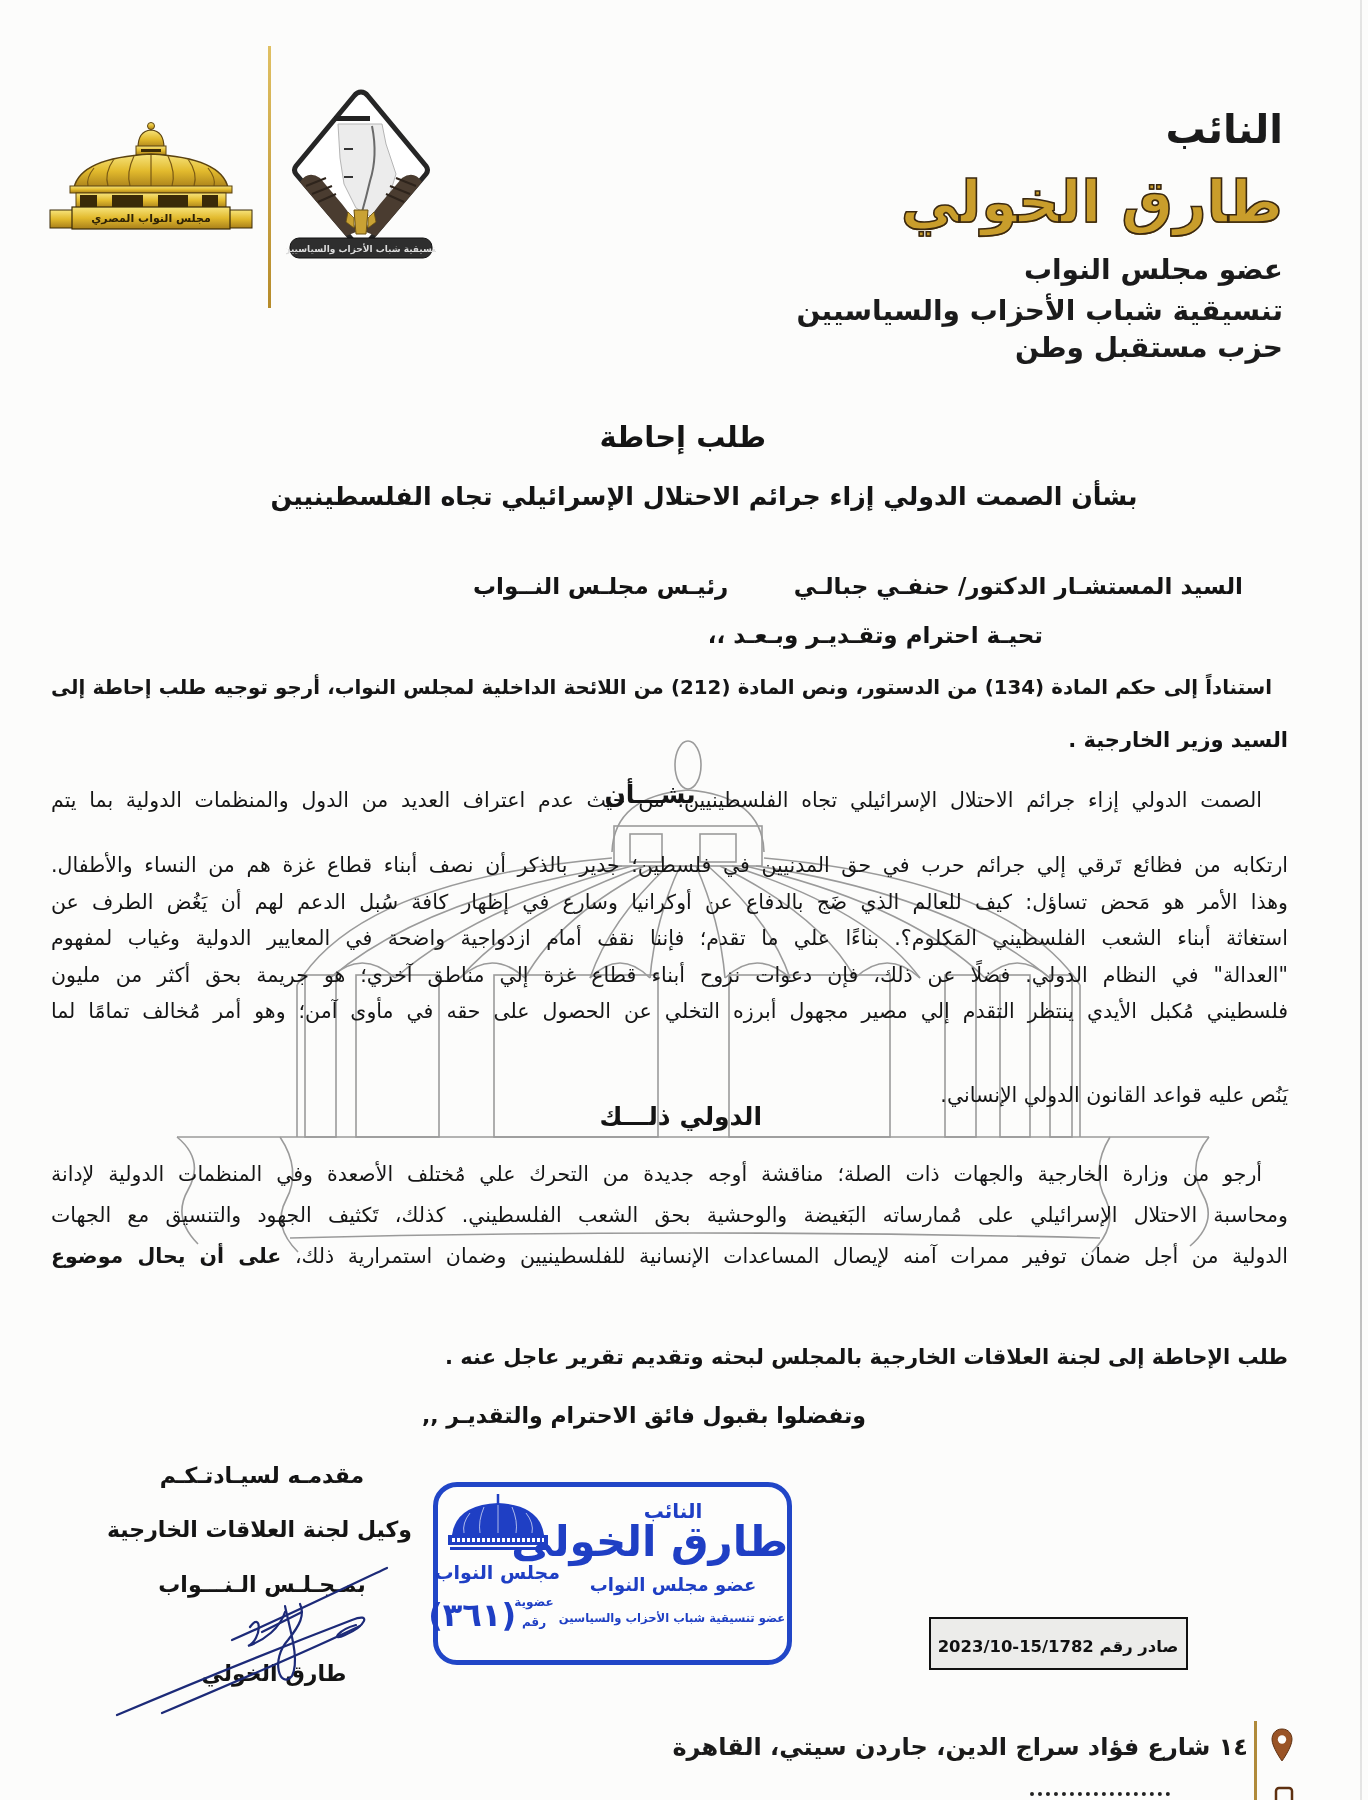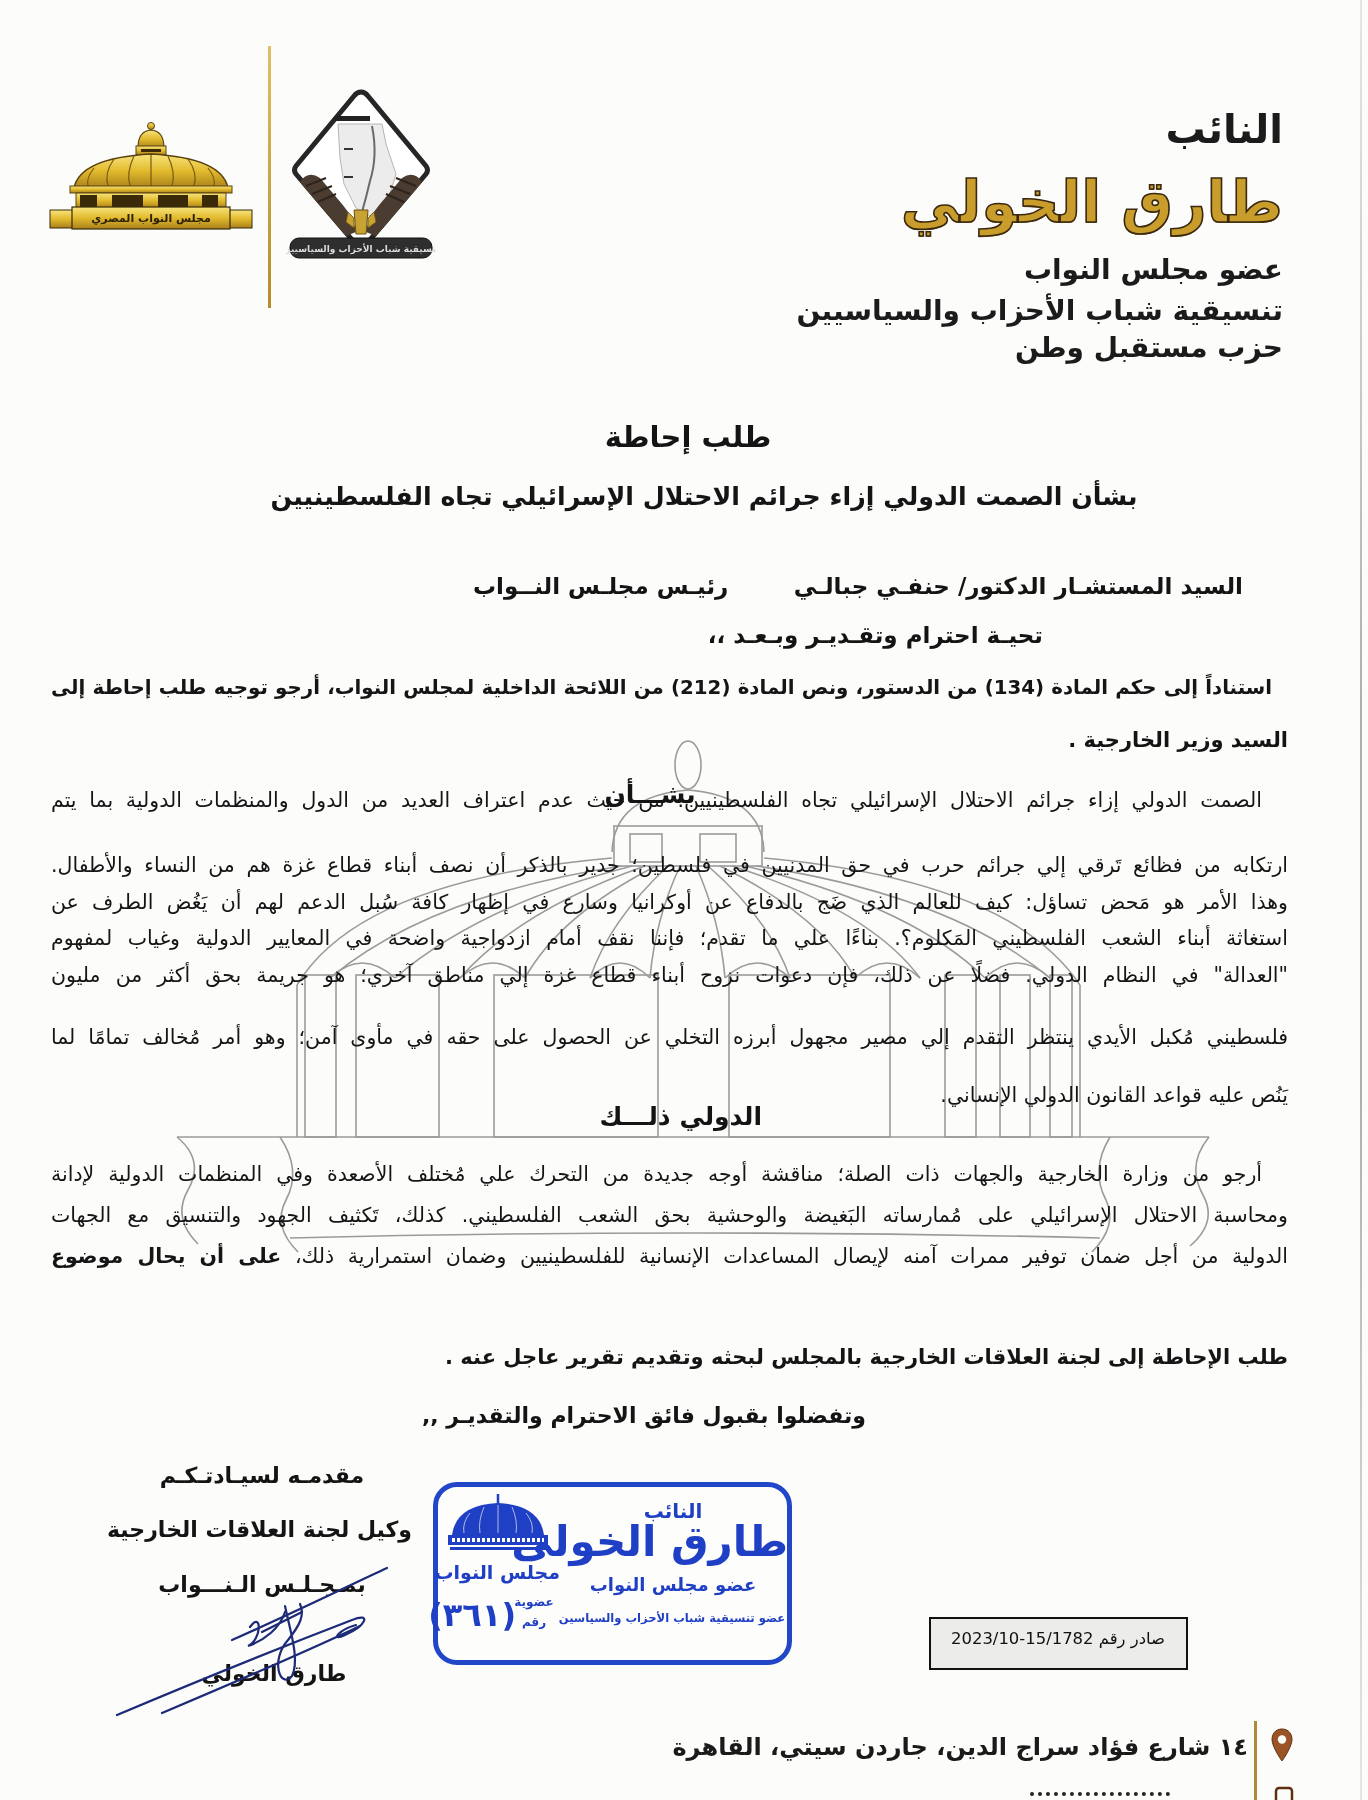--- a/index.html
+++ b/index.html
@@ -34,21 +34,21 @@
   .gold-divider {
     position: absolute; left: 268px; top: 46px; width: 3px; height: 262px;
     background: linear-gradient(#e0c063, #b68b2a); z-index: 2;
   }
   .scan-edge {
     position: absolute; left: 1360px; top: 0; width: 2px; height: 1800px;
     background: linear-gradient(rgba(140,140,140,0.2), rgba(110,110,110,0.55) 40%, rgba(110,110,110,0.55) 60%, rgba(140,140,140,0.2));
   }
 
   
-  .doc-type { left: 572px; width: 232px; top: 417px; text-align: center; font-size: 29px; line-height: 40px; font-weight: bold; }
+  .doc-type { left: 534px; width: 232px; top: 417px; text-align: right; font-size: 29px; line-height: 40px; font-weight: bold; }
   .subject { left: 268px; width: 872px; top: 476px; height: 40px; line-height: 40px; font-size: 27px; font-weight: bold; }
   .addr {
     position: absolute; left: 473px; width: 770px; top: 567px; height: 38px; line-height: 38px;
     display: flex; justify-content: space-between; direction: rtl; font-size: 23px; font-weight: bold; z-index: 2;
   }
   .greeting { right: 325px; top: 616px; font-size: 23px; line-height: 38px; font-weight: bold; }
   .intro1 { left: 51px; width: 1221px; top: 668px; height: 38px; line-height: 38px; font-size: 20.5px; font-weight: bold; }
   .intro2 { right: 80px; top: 721px; font-size: 21px; line-height: 38px; font-weight: bold; }
   .sec-head { text-align: center; font-size: 25px; line-height: 38px; font-weight: bold; }
   .closing { right: 502px; top: 1397px; font-size: 22px; line-height: 38px; font-weight: bold; }
@@ -62,21 +62,21 @@
     border: 5px solid #2146c7; border-radius: 24px; z-index: 3; background: rgba(255,255,255,0.25);
   }
   .st { position: absolute; direction: rtl; white-space: nowrap; color: #1f3fc4; font-weight: bold; text-align: center; font-family: "DejaVu Sans", sans-serif; }
   .stamp .jl { color: #1f3fc4; }
 
   
   .issue {
     position: absolute; left: 929px; top: 1617px; width: 259px; height: 53px; box-sizing: border-box;
     border: 2.5px solid #111; background: #ececea; z-index: 2;
   }
-  .issue .jl { left: 6px; width: 242px; top: 0; height: 38px; line-height: 38px; font-size: 17px; font-weight: normal; color: #111; }
+  .issue .jl { left: 6px; width: 242px; top: 8px; height: 38px; line-height: 38px; font-size: 17px; font-weight: bold; color: #111; }
   .ltr-num { direction: ltr; unicode-bidi: isolate; }
 
   
   .foot-sep { position: absolute; left: 1254px; top: 1721px; width: 3px; height: 80px; background: #b08a3a; }
   .address { right: 120px; top: 1731px; font-size: 24px; line-height: 32px; font-weight: bold; color: #1a1a1a; }
   .cut-text {
     position: absolute; left: 1030px; top: 1792px; width: 140px; height: 8px;
     border-top: 4px dotted #222;
   }
 </style>
@@ -212,21 +212,21 @@
   <div class="jl body-line first" style="top:782px">
     <span class="jt" style="word-spacing: 6.23264px;">الصمت الدولي إزاء جرائم الاحتلال الإسرائيلي تجاه الفلسطينيين؛ من حيث عدم اعتراف العديد من الدول والمنظمات الدولية بما يتم</span></div>
   <div class="jl body-line" style="top:847px">
     <span class="jt" style="word-spacing: 5.125px;">ارتكابه من فظائع تَرقي إلي جرائم حرب في حق المدنيين في فلسطين؛ جدير بالذكر أن نصف أبناء قطاع غزة هم من النساء والأطفال.</span></div>
   <div class="jl body-line" style="top:884px">
     <span class="jt" style="word-spacing: 6.76207px;">وهذا الأمر هو مَحض تساؤل: كيف للعالم الذي ضَج بالدفاع عن أوكرانيا وسارع في إظهار كافة سُبل الدعم لهم أن يَغُض الطرف عن</span></div>
   <div class="jl body-line" style="top:920px">
     <span class="jt" style="word-spacing: 8.93924px;">استغاثة أبناء الشعب الفلسطيني المَكلوم؟. بناءًا علي ما تقدم؛ فإننا نقف أمام ازدواجية واضحة في المعايير الدولية وغياب لمفهوم</span></div>
   <div class="jl body-line" style="top:957px">
     <span class="jt" style="word-spacing: 8.51935px;">"العدالة" في النظام الدولي. فضلًا عن ذلك، فإن دعوات نزوح أبناء قطاع غزة إلي مناطق آخري؛ هو جريمة بحق أكثر من مليون</span></div>
-  <div class="jl body-line" style="top:1019px">
+  <div class="jl body-line" style="top:993px">
     <span class="jt" style="word-spacing: 6.47917px;">فلسطيني مُكبل الأيدي ينتظر التقدم إلي مصير مجهول أبرزه التخلي عن الحصول على حقه في مأوى آمن؛ وهو أمر مُخالف تمامًا لما</span></div>
   <div class="jl body-line last" style="top:1029px">
     <span class="jt">يَنُص عليه قواعد القانون الدولي الإنساني.</span></div>
 
   <div class="t sec-head" style="left:622px;width:140px;top:1098px">الدولي ذلـــك</div>
 
   <div class="jl body-line first" style="top:1156px">
     <span class="jt" style="word-spacing: 7.40538px;">أرجو من وزارة الخارجية والجهات ذات الصلة؛ مناقشة أوجه جديدة من التحرك علي مُختلف الأصعدة وفي المنظمات الدولية لإدانة</span></div>
   <div class="jl body-line" style="top:1197px">
     <span class="jt" style="word-spacing: 9.67708px;">ومحاسبة الاحتلال الإسرائيلي على مُمارساته البَغيضة والوحشية بحق الشعب الفلسطيني. كذلك، تَكثيف الجهود والتنسيق مع الجهات</span></div>

